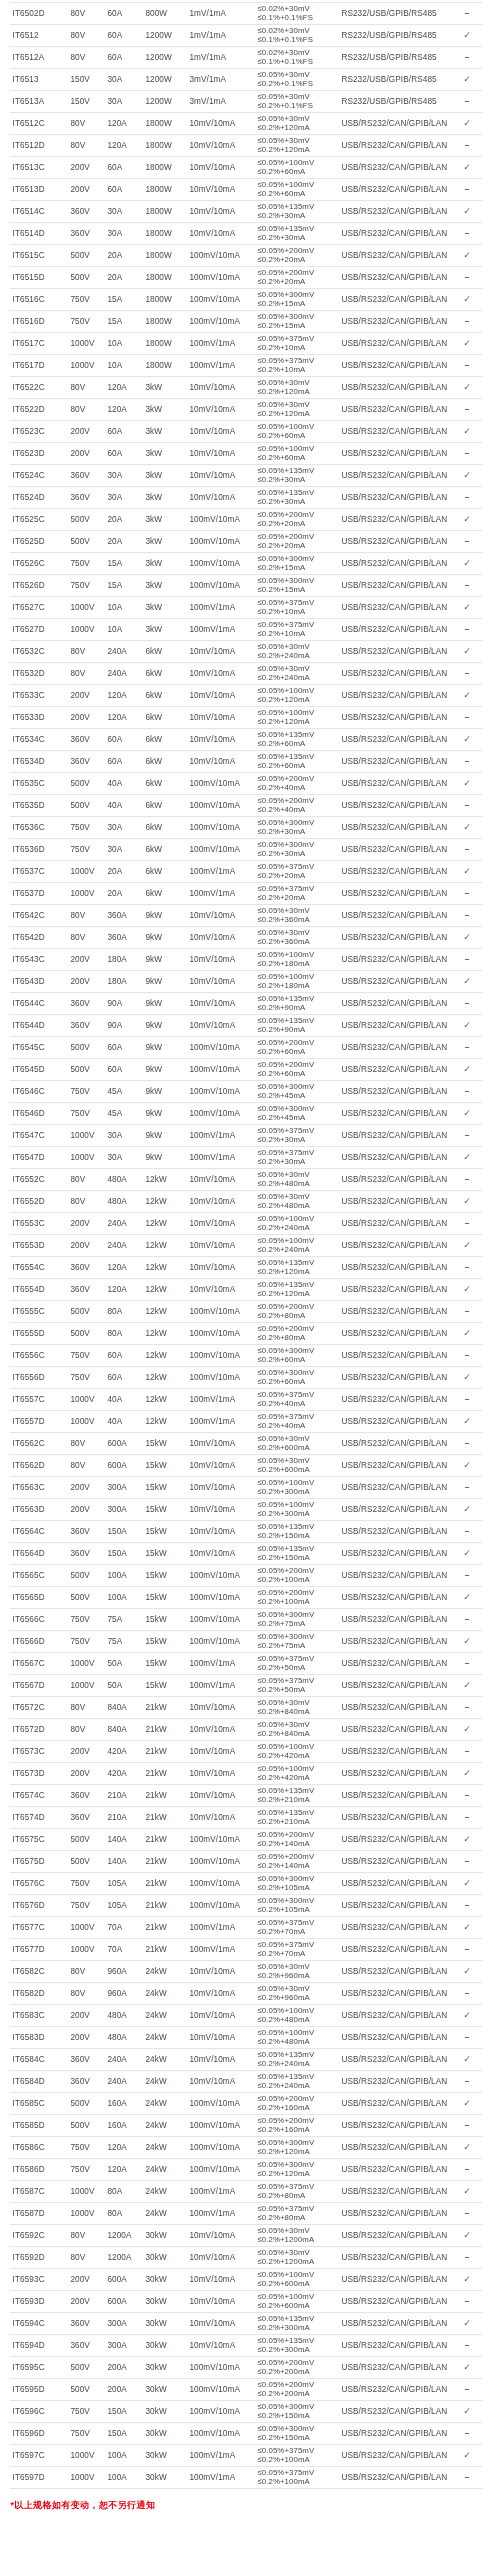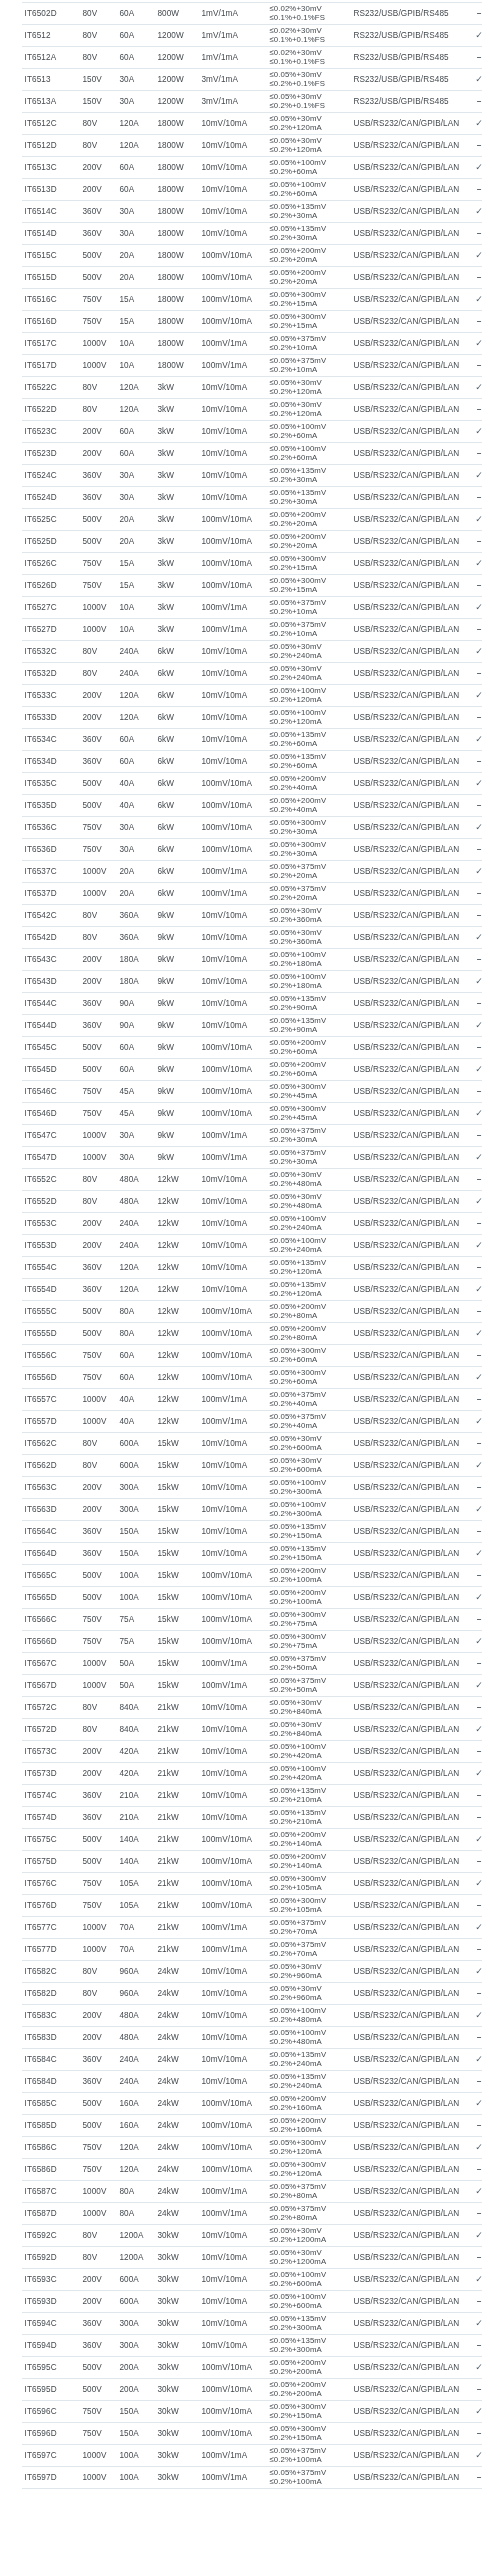--- a/index.html
+++ b/index.html
@@ -1,21 +1,21 @@
 <!DOCTYPE html>
 <html style="font-size:12px"><head>
 <meta charset="utf-8">
 <style>
   html,body{margin:0;padding:0;background:#ffffff;}
   body{
     width:492px;height:2576px;overflow:hidden;
     font-family:"Liberation Sans","DejaVu Sans",sans-serif;
     -webkit-font-smoothing:antialiased;
   }
-  .page{padding-top:1.5px;padding-left:12px;}
+  .page{padding-top:1.5px;}
   .spec-table{
     margin:0 10.4px;
     border-top:0.7px solid #e0e7ec;
   }
   .row{
     display:grid;
     grid-template-columns:60px 37px 38px 44px 68px 84px 112px 27.5px;
     align-items:center;
     height:22px;
     box-sizing:border-box;
@@ -1629,14 +1629,15 @@
     <span class="c pow">30kW</span>
     <span class="c res">100mV/1mA</span>
     <span class="c acc">
       <span class="acc1">≤0.05%+375mV</span>
       <span class="acc2">≤0.2%+100mA</span>
     </span>
     <span class="c intf">USB/RS232/CAN/GPIB/LAN</span>
     <span class="c std is-dash">–</span>
   </div>
 </div>
+  <div class="footnote">*以上规格如有变动，恕不另行通知</div>
 </div>
 
 
 </body></html>

